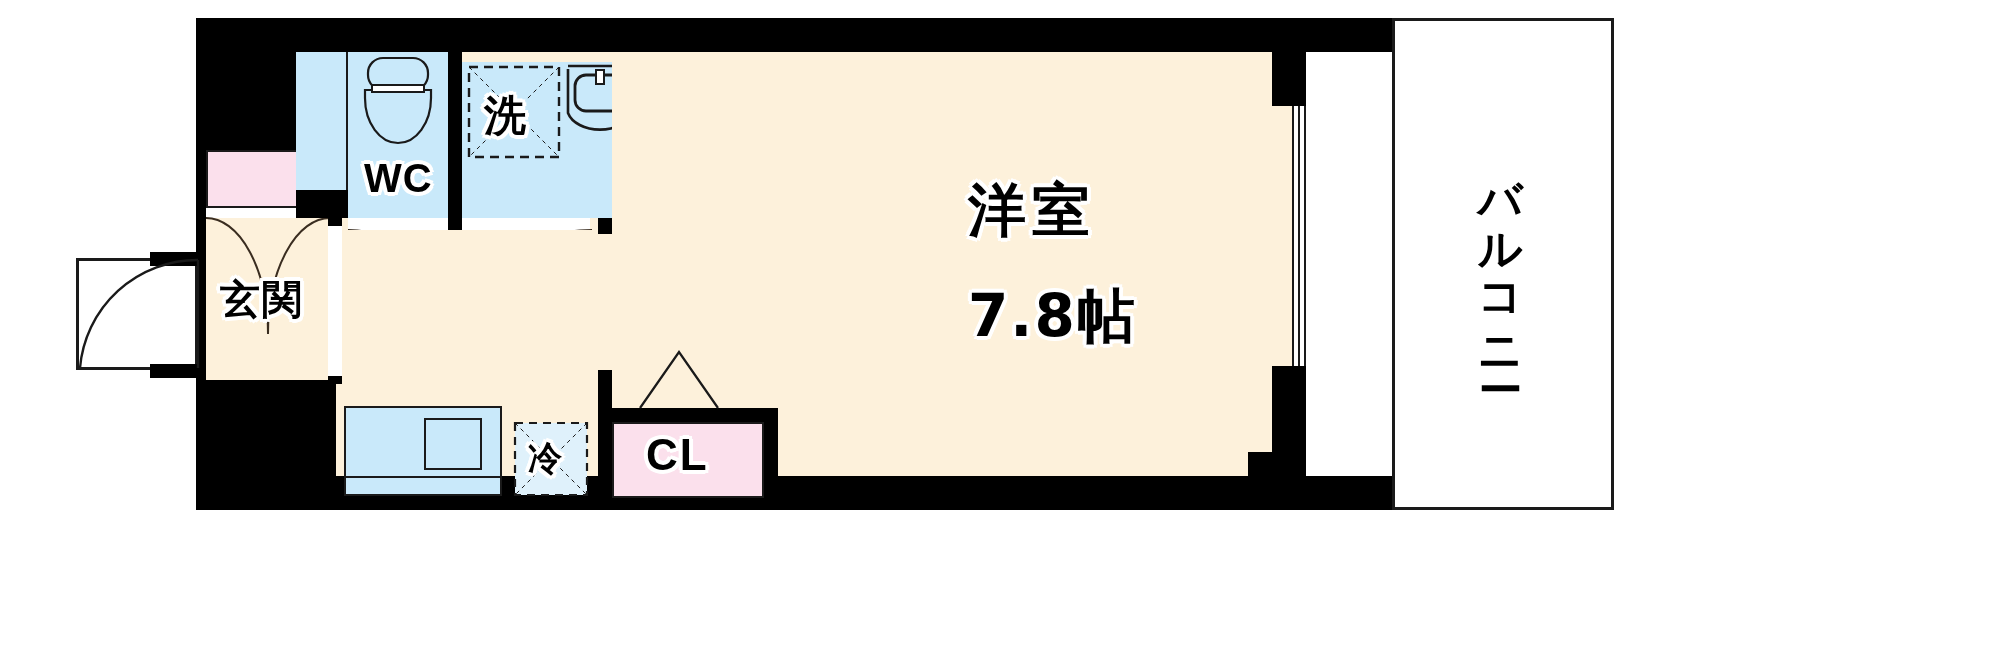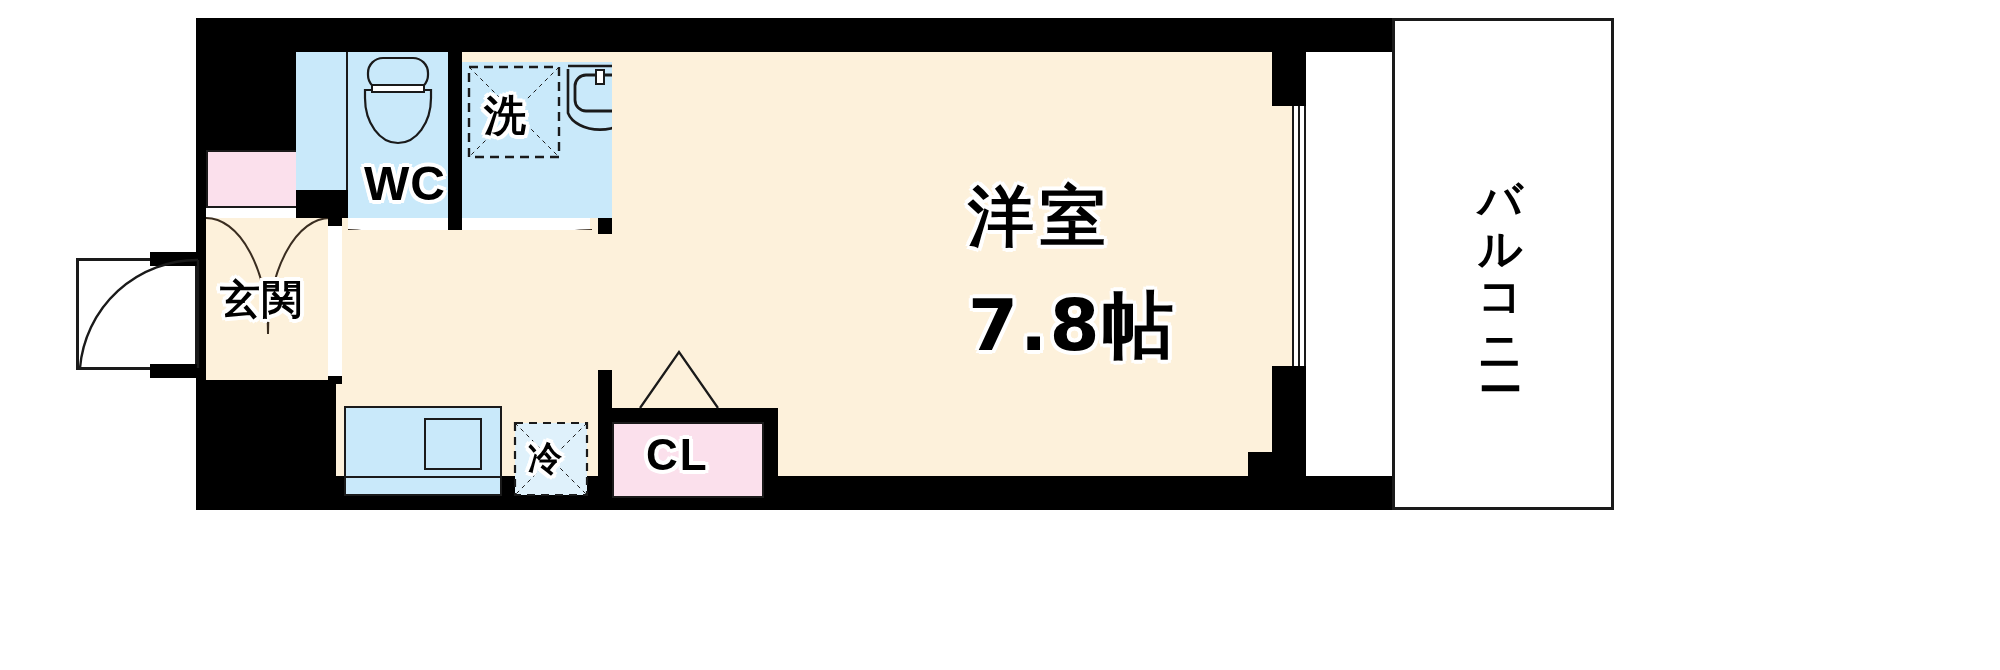--- a/index.html
+++ b/index.html
@@ -76,21 +76,21 @@
   <div class="abs wet" style="left:296px;top:52px;width:152px;height:166px;"></div>
 
   <div class="abs wall" style="left:296px;top:190px;width:52px;height:28px;"></div>
   <div class="abs" style="left:346px;top:52px;width:2px;height:138px;background:#1a1a1a;"></div>
 
   <svg class="abs" style="left:362px;top:56px;width:72px;height:84px;">
     <rect x="6" y="2" width="60" height="32" rx="15" ry="15" fill="#c9e9fa" stroke="#1a1a1a" stroke-width="2.2"></rect>
     <path d="M3,34 h66 v8 a33,45 0 0 1 -66,0 z" fill="#c9e9fa" stroke="#1a1a1a" stroke-width="2.2"></path>
     <rect x="10" y="29" width="52" height="7" fill="#ffffff" stroke="#1a1a1a" stroke-width="2"></rect>
   </svg>
-  <div class="lbl" style="left:364px;top:156px;font-size:48px;letter-spacing:1px;font-family:'Liberation Sans',sans-serif;">WC</div>
+  <div class="lbl" style="left:364px;top:156px;font-size:40px;letter-spacing:1px;font-family:'Liberation Sans',sans-serif;">WC</div>
 
   <div class="abs white" style="left:348px;top:218px;width:100px;height:12px;"></div>
   <div class="abs wall" style="left:448px;top:218px;width:14px;height:12px;"></div>
 
   <svg class="abs" style="left:348px;top:230px;width:102px;height:100px;">
     <path d="M0,0 A100,100 0 0 1 100,100" fill="none" stroke="#3a2d20" stroke-width="2"></path>
     <line x1="100" y1="100" x2="100" y2="0" stroke="#3a2d20" stroke-width="2"></line>
   </svg>
 
   <div class="abs wall" style="left:448px;top:52px;width:14px;height:178px;"></div>
@@ -152,22 +152,22 @@
   <div class="abs white" style="left:598px;top:234px;width:14px;height:136px;"></div>
   <div class="abs floor" style="left:598px;top:234px;width:14px;height:136px;"></div>
 
   <svg class="abs" style="left:612px;top:234px;width:124px;height:106px;">
     <path d="M0,0 A124,106 0 0 1 124,106" fill="none" stroke="#3a2d20" stroke-width="2"></path>
     <line x1="124" y1="106" x2="124" y2="0" stroke="#3a2d20" stroke-width="2"></line>
   </svg>
 
   <div class="abs floor" style="left:612px;top:52px;width:662px;height:424px;"></div>
 
-  <div class="lbl" style="left:968px;top:172px;font-size:66px;letter-spacing:6px;">洋室</div>
-  <div class="lbl" style="left:968px;top:278px;font-size:72px;letter-spacing:2px;">7.8帖</div>
+  <div class="lbl" style="left:968px;top:172px;font-size:58px;letter-spacing:6px;">洋室</div>
+  <div class="lbl" style="left:968px;top:278px;font-size:58px;letter-spacing:2px;">7.8帖</div>
 
   <div class="abs wall" style="left:1248px;top:452px;width:58px;height:58px;"></div>
   <div class="abs floor" style="left:1248px;top:452px;width:0px;height:0px;"></div>
 
   <div class="abs wall" style="left:612px;top:408px;width:166px;height:14px;"></div>
   <div class="abs wall" style="left:764px;top:408px;width:14px;height:102px;"></div>
   <div class="abs pink thin" style="left:612px;top:422px;width:152px;height:76px;"></div>
   <div class="lbl" style="left:646px;top:430px;font-size:44px;letter-spacing:2px;font-family:'Liberation Sans',sans-serif;">CL</div>
 
   <svg class="abs" style="left:640px;top:352px;width:78px;height:58px;">

